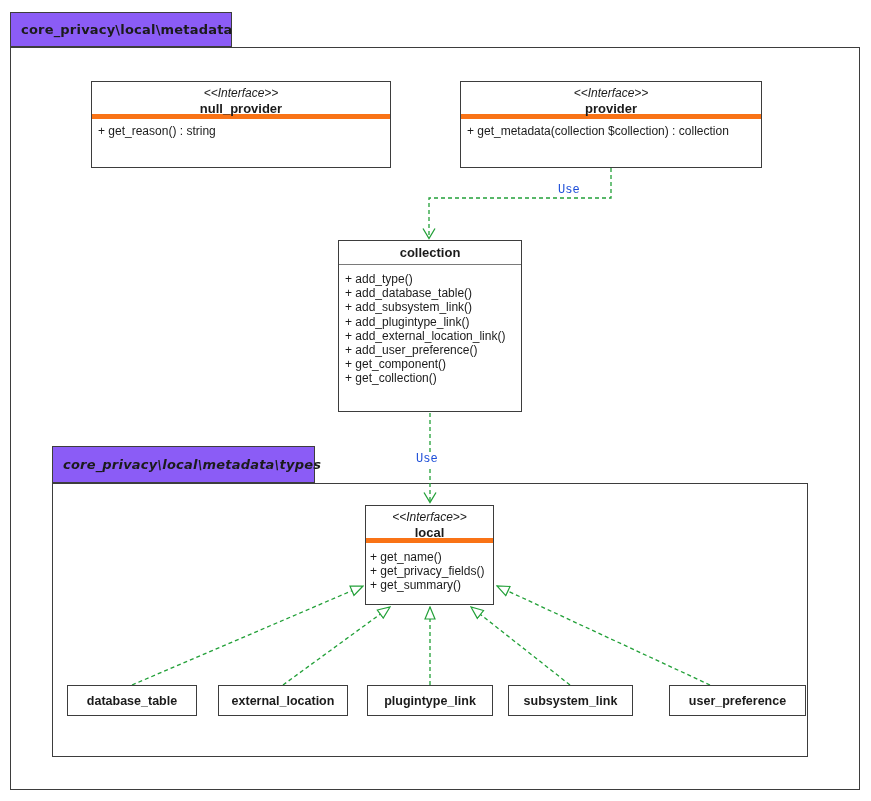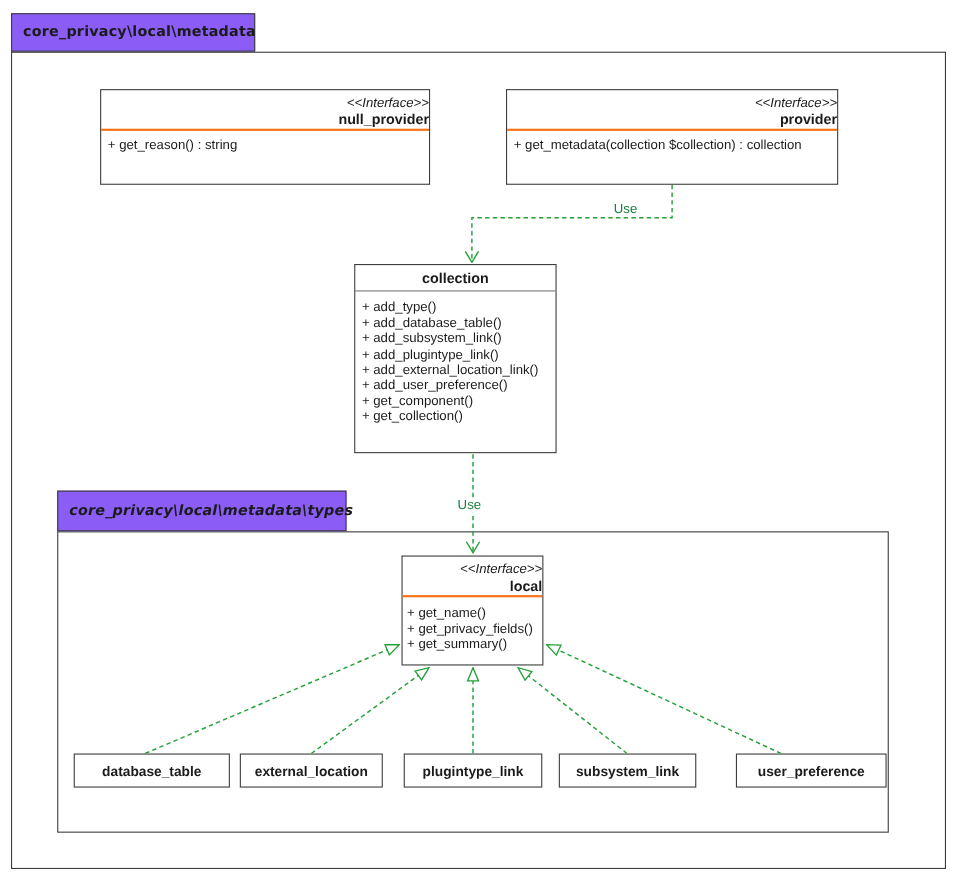--- a/index.html
+++ b/index.html
@@ -41,22 +41,22 @@
   
   .uml-box {
     position: absolute;
     box-sizing: border-box;
     border: 1.4px solid #3d3d3d;
     background: #ffffff;
     z-index: 4;
   }
   .uml-head {
     box-sizing: border-box;
-    border-bottom: 2px solid #f97316;
-    text-align: right;
+    border-bottom: 5px solid #f97316;
+    text-align: center;
     padding-top: 4px;
   }
   .uml-head .stereo {
     font-style: italic;
     font-size: 12px;
     line-height: 15px;
     display: block;
   }
   .uml-head .cname {
     font-weight: bold;
@@ -99,23 +99,23 @@
     z-index: 3;
   }
   .edge {
     fill: none;
     stroke: #22a038;
     stroke-width: 1.3;
     stroke-dasharray: 4 3;
   }
   .use-label {
     position: absolute;
-    font-family: Liberation Sans, sans-serif;
+    font-family: Liberation Mono, monospace;
     font-size: 12px;
-    color: #15803d;
+    color: #1d4ed8;
     background: #ffffff;
     padding: 0 2px;
     z-index: 5;
     line-height: 13px;
   }
 </style>
 </head>
 <body>
 
 <div class="canvas">
@@ -164,21 +164,21 @@
   <div class="uml-box" style="left:460px; top:81px; width:302px; height:87px;">
     <div class="uml-head" style="height:37px;">
       <span class="stereo">&lt;&lt;Interface&gt;&gt;</span>
       <span class="cname">provider</span>
     </div>
     <div class="uml-members">
       <div>+ get_metadata(collection $collection) : collection</div>
     </div>
   </div>
 
-  <div class="uml-box" style="left:322px; top:240px; width:184px; height:172px;">
+  <div class="uml-box" style="left:338px; top:240px; width:184px; height:172px;">
     <div class="title-only">
       <span>collection</span>
     </div>
     <div class="uml-members" style="padding-top:7px;">
       <div>+ add_type()</div>
       <div>+ add_database_table()</div>
       <div>+ add_subsystem_link()</div>
       <div>+ add_plugintype_link()</div>
       <div>+ add_external_location_link()</div>
       <div>+ add_user_preference()</div>
@@ -192,21 +192,21 @@
       <span class="stereo">&lt;&lt;Interface&gt;&gt;</span>
       <span class="cname">local</span>
     </div>
     <div class="uml-members" style="padding-left:4px; padding-top:7px;">
       <div>+ get_name()</div>
       <div>+ get_privacy_fields()</div>
       <div>+ get_summary()</div>
     </div>
   </div>
 
-  <div class="leaf-box" style="left:67px; top:685px; width:142px; height:31px;">
+  <div class="leaf-box" style="left:67px; top:685px; width:130px; height:31px;">
     <span>database_table</span>
   </div>
   <div class="leaf-box" style="left:218px; top:685px; width:130px; height:31px;">
     <span>external_location</span>
   </div>
   <div class="leaf-box" style="left:508px; top:685px; width:125px; height:31px;">
     <span>subsystem_link</span>
   </div>
   <div class="leaf-box" style="left:367px; top:685px; width:126px; height:31px;">
     <span>plugintype_link</span>

